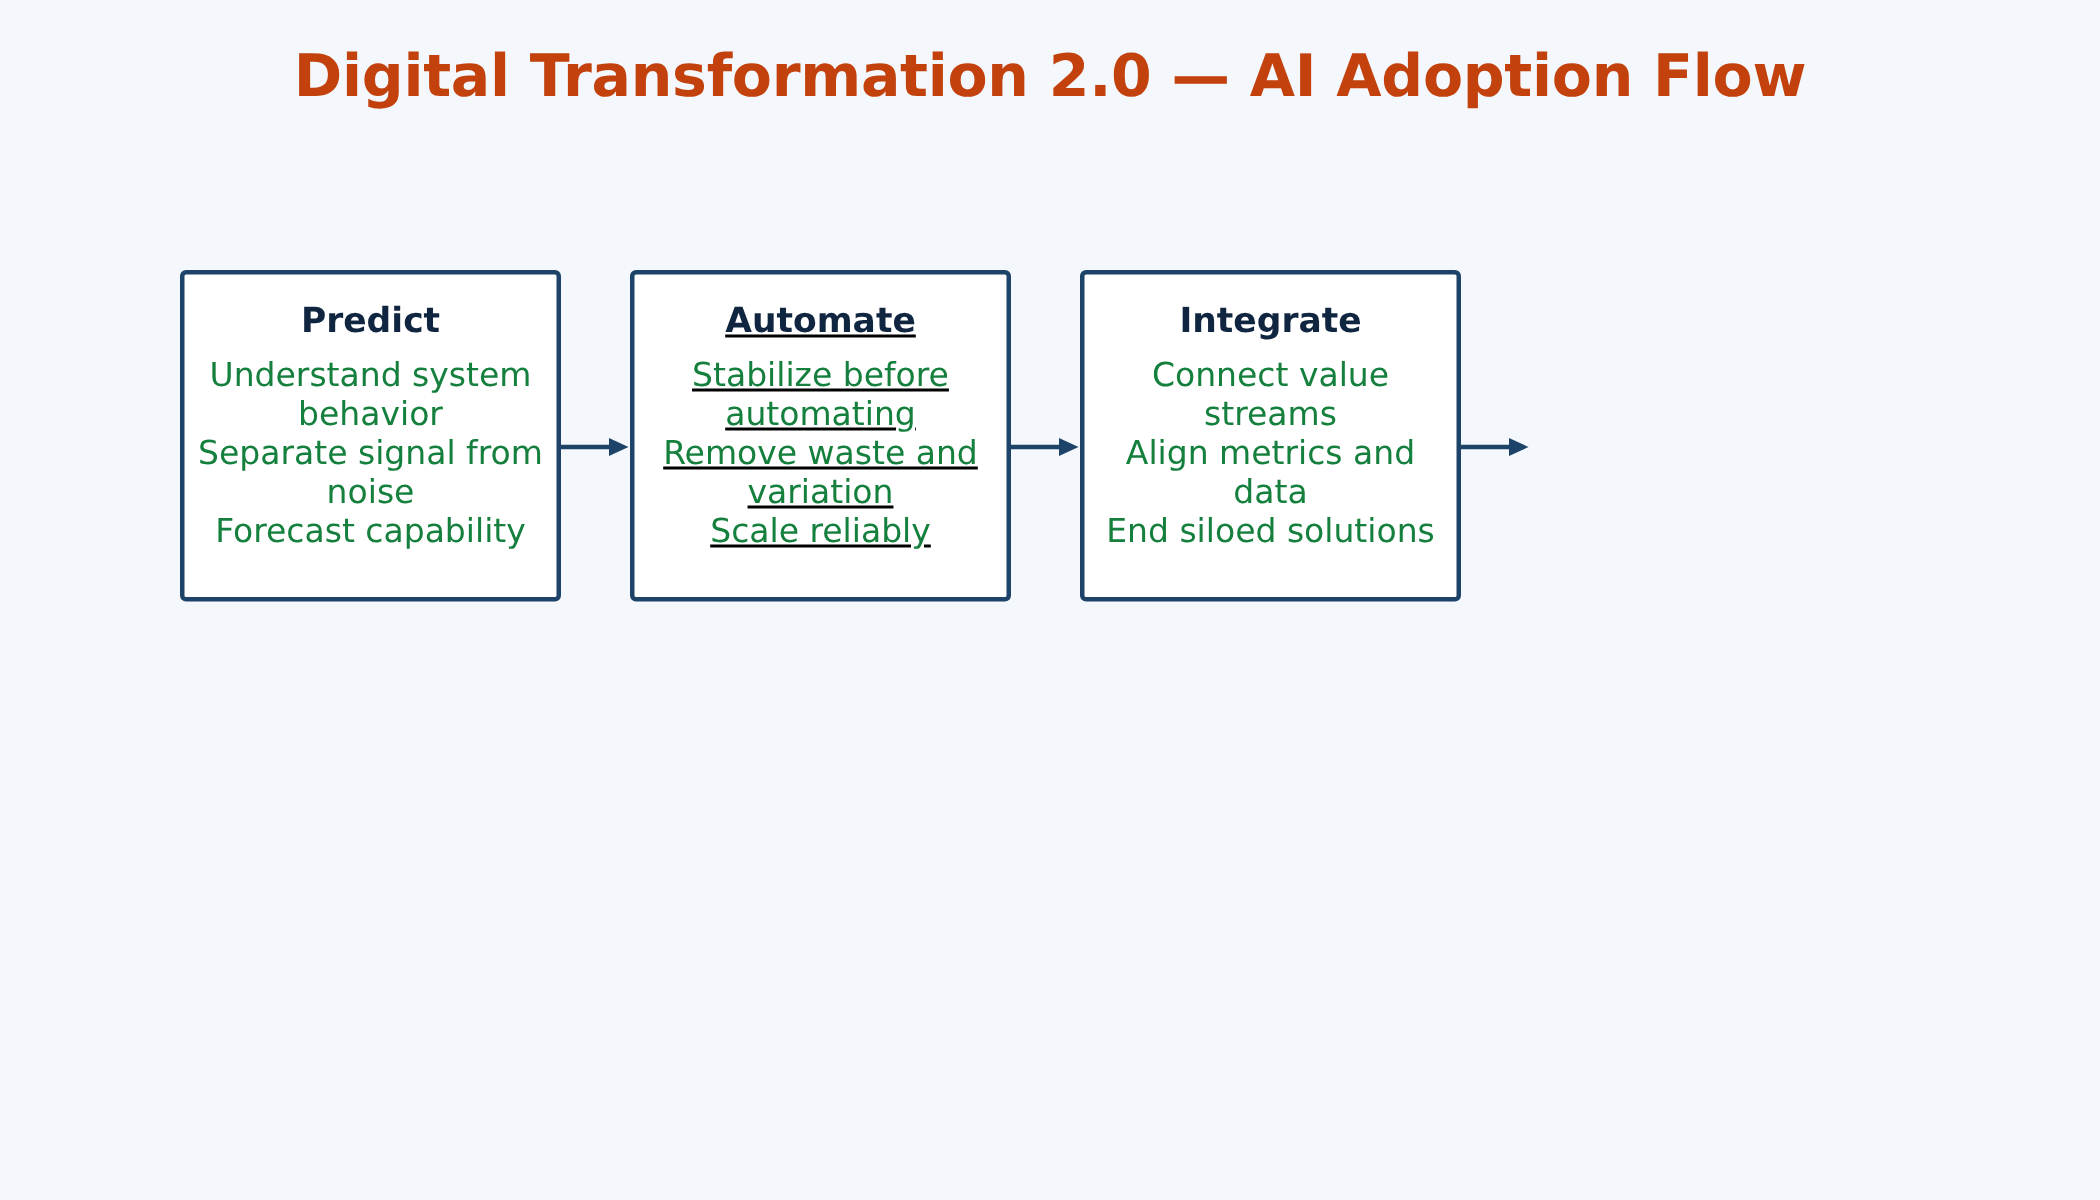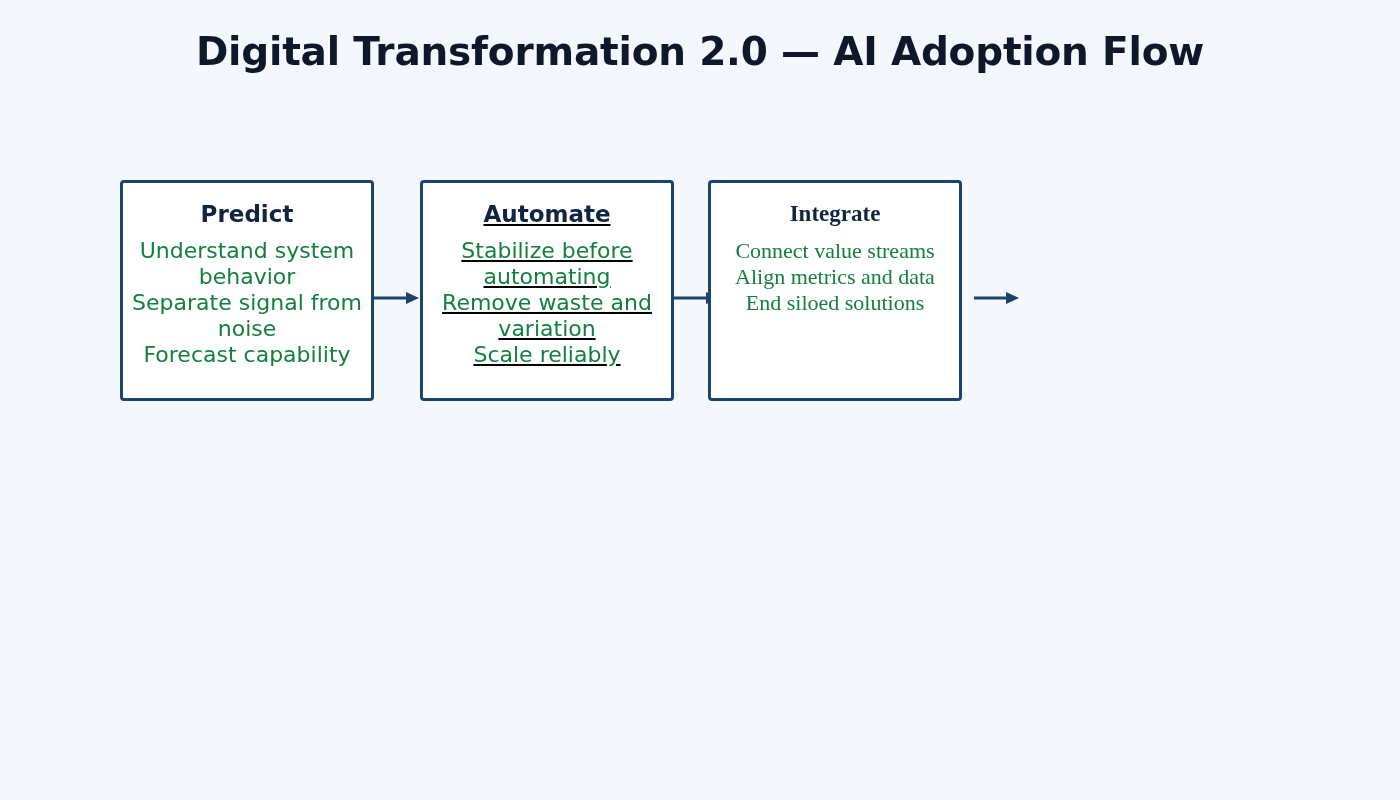--- a/index.html
+++ b/index.html
@@ -17,21 +17,21 @@
   }
 
   #diagram-title {
     position: absolute;
     top: 28px;
     left: 0;
     width: 1400px;
     text-align: center;
     font-size: 39px;
     font-weight: bold;
-    color: #0f172a;
+    color: #c2410c;
     letter-spacing: -0.2px;
     line-height: 48px;
     white-space: nowrap;
   }
 
   #flow-row {
     position: absolute;
     top: 180px;
     left: 120px;
     width: 1160px;
@@ -44,21 +44,21 @@
     width: 254px;
     height: 221px;
     box-sizing: border-box;
     background: #ffffff;
     border: 3px solid #1d4468;
     border-radius: 4px;
     padding: 0;
   }
   .flow-node.n0 { left: 0px; }
   .flow-node.n1 { left: 300px; text-decoration: underline; }
-  .flow-node.n2 { left: 588px; font-family: Liberation Serif, serif; }
+  .flow-node.n2 { left: 600px; }
   .flow-node.n3 { left: 900px; }
 
   .node-title {
     margin: 0;
     padding: 17px 6px 0 6px;
     text-align: center;
     font-size: 23px;
     font-weight: bold;
     color: #10253f;
     line-height: 28px;

